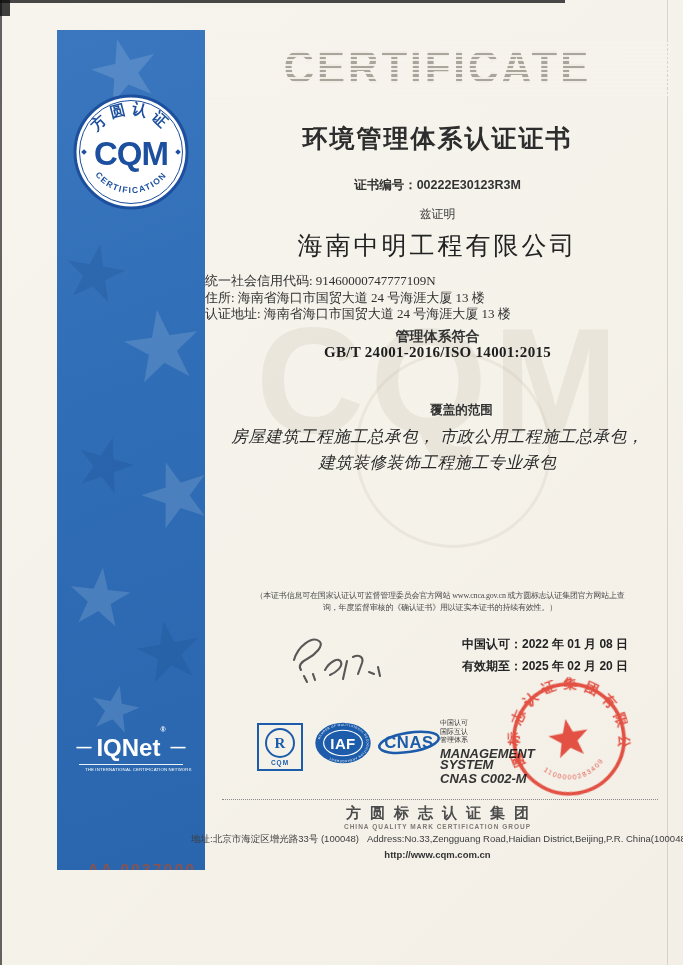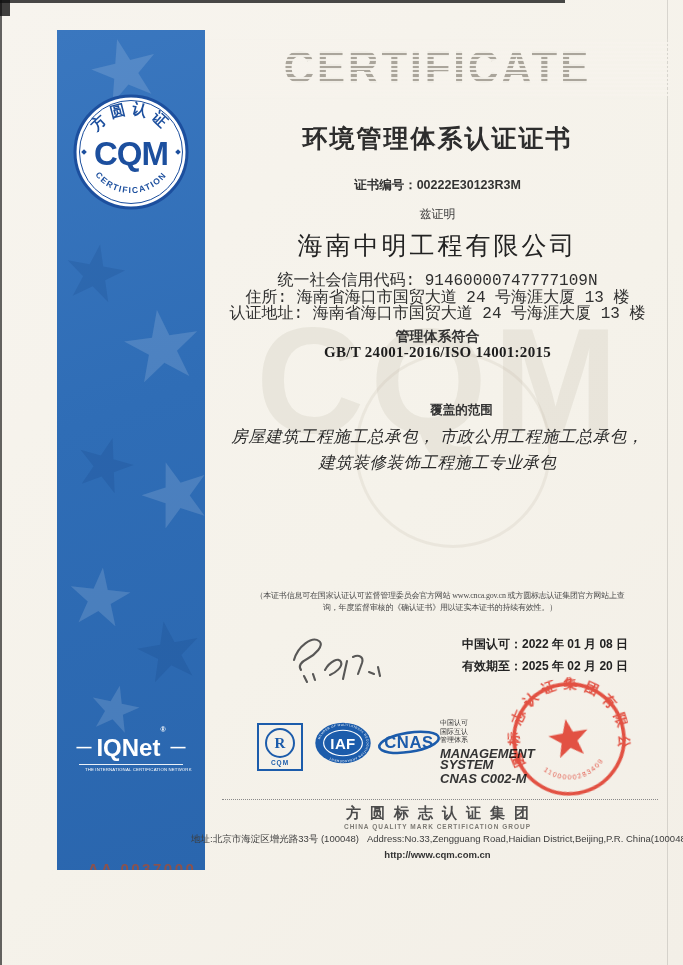--- a/index.html
+++ b/index.html
@@ -71,22 +71,22 @@
   }
 
   .cn-title{position:absolute;left:0;top:122px;width:465px;text-align:center;
     font-size:25px;font-weight:bold;letter-spacing:2px;color:#2d2d2d;}
   .cert-no{position:absolute;left:0;top:177px;width:465px;text-align:center;
     font-size:12.5px;font-weight:bold;color:#333;}
   .certify{position:absolute;left:0;top:206px;width:465px;text-align:center;
     font-size:12px;color:#3a3a3a;font-family:"Liberation Serif",serif;}
   .company{position:absolute;left:0;top:229px;width:465px;text-align:center;
     font-size:25px;letter-spacing:3px;color:#222;font-family:"Liberation Serif",serif;}
-  .info{position:absolute;left:0;top:273px;width:465px;text-align:center;
-    font-size:16px;line-height:16.5px;color:#2f2f2f;font-family:Liberation Mono, monospace;}
+  .info{position:absolute;left:0;top:273px;width:465px;
+    font-size:13px;line-height:16.5px;color:#2f2f2f;font-family:Liberation Serif, serif;}
   .conform{position:absolute;left:0;top:328px;width:465px;text-align:center;
     font-size:14px;font-weight:bold;color:#333;font-family:"Liberation Serif",serif;}
   .standard{position:absolute;left:0;top:344px;width:465px;text-align:center;
     font-size:15px;font-weight:bold;letter-spacing:.3px;color:#1e1e1e;font-family:"Liberation Serif",serif;}
   .scope-h{position:absolute;left:0;top:402px;width:465px;text-align:center;
     font-size:12.5px;font-weight:bold;color:#333;font-family:"Liberation Serif",serif;padding-left:24px;}
   .scope{position:absolute;left:0;top:424px;width:465px;text-align:center;
     font-size:16.5px;line-height:26px;color:#2b2b2b;font-style:italic;
     font-family:"Liberation Serif",serif;letter-spacing:.5px;}
   .note{position:absolute;left:-15px;top:590px;width:500px;text-align:center;

